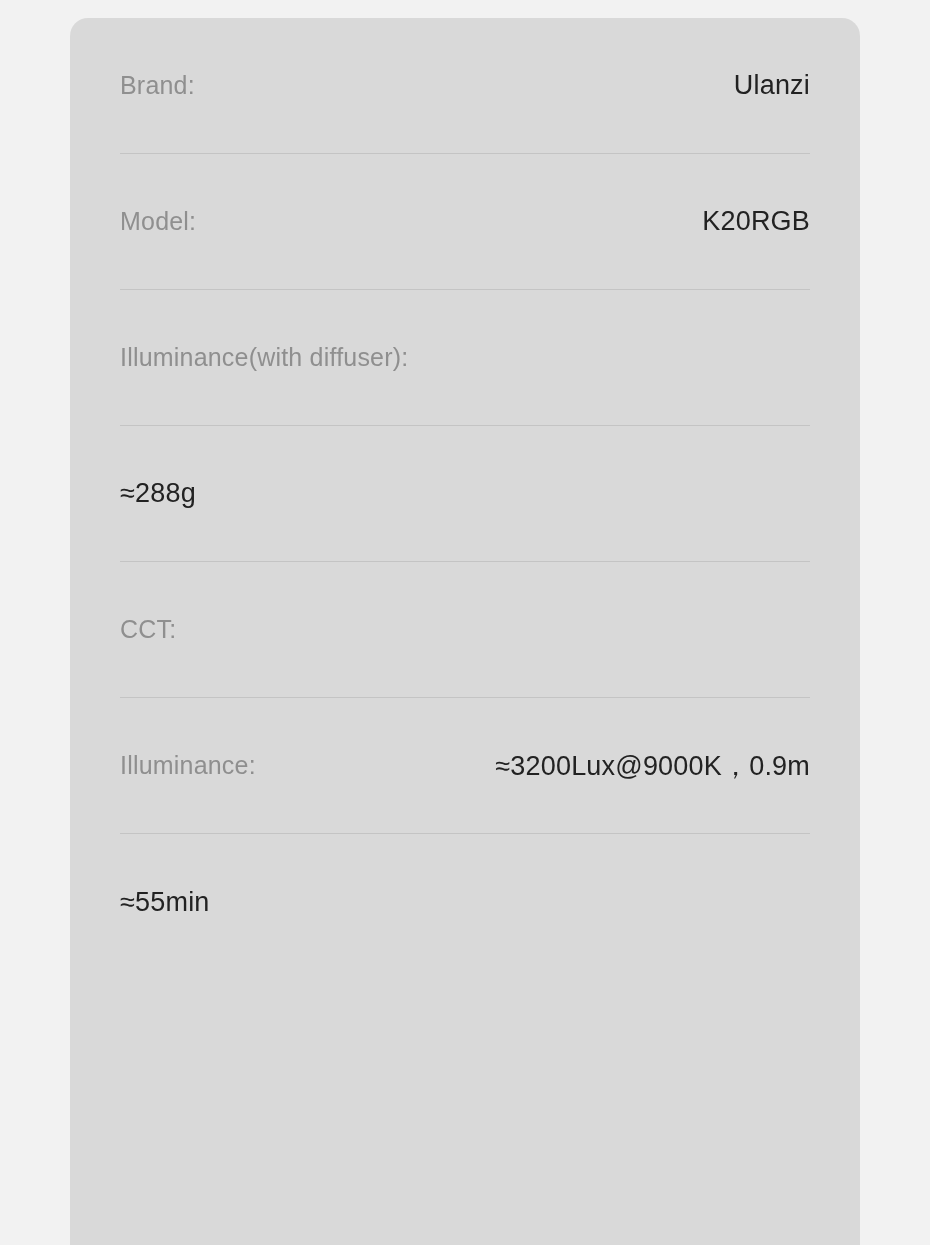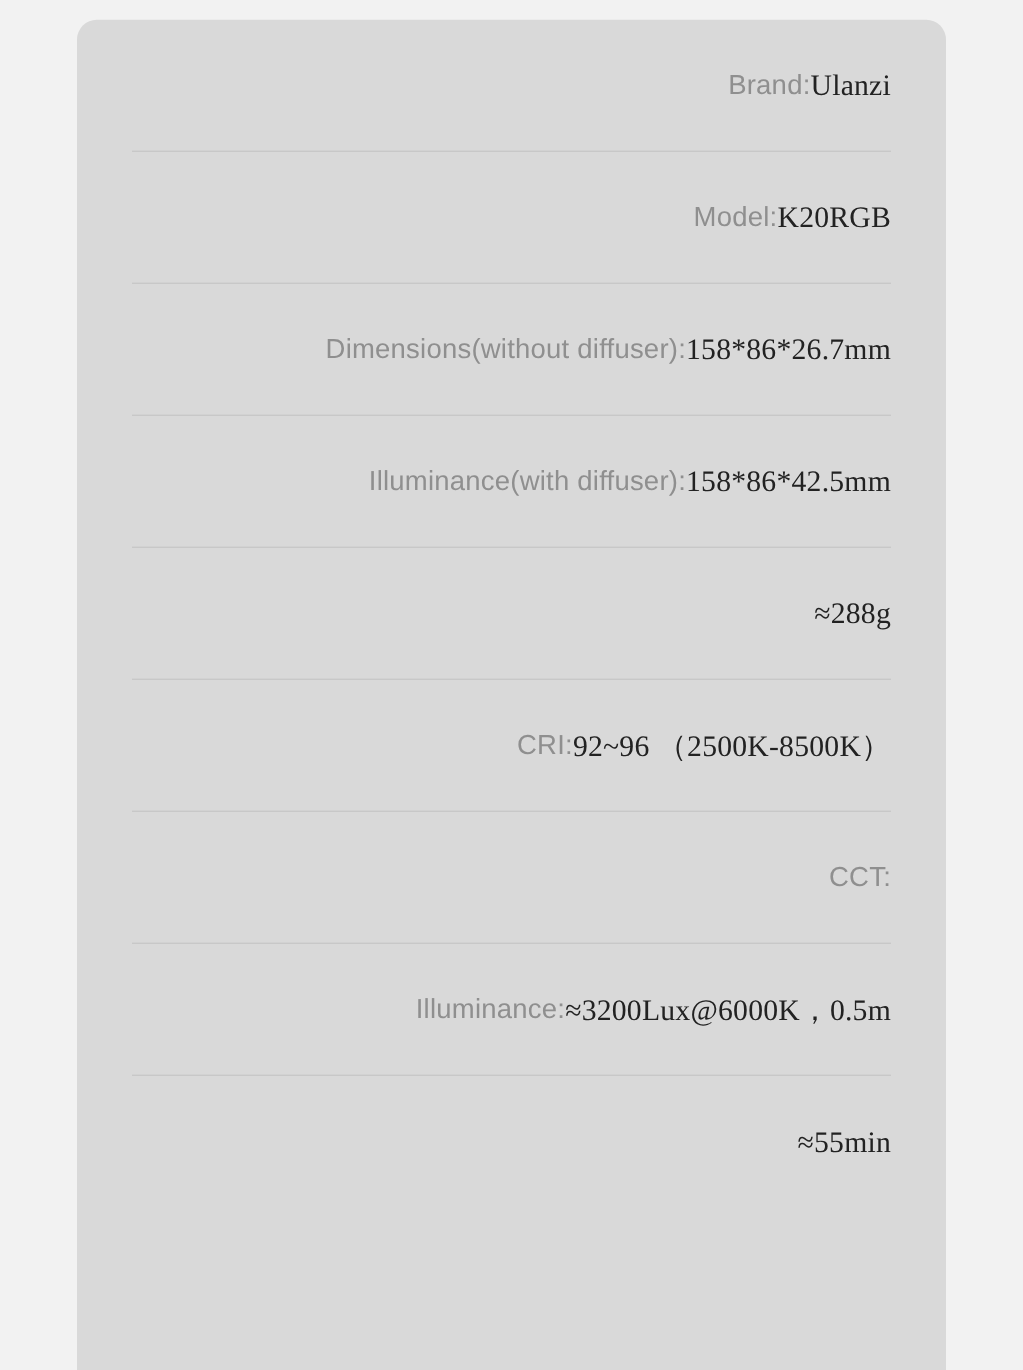--- a/index.html
+++ b/index.html
@@ -21,87 +21,77 @@
     height: 1245px;
     background: #d9d9d9;
     border-radius: 18px;
     box-sizing: border-box;
     padding: 0 50px;
     overflow: hidden;
   }
   .spec-row {
     display: flex;
     align-items: center;
-    justify-content: flex-end;
-    height: 120px;
+    justify-content: space-between;
+    height: 136px;
     border-bottom: 1px solid #c4c4c4;
     box-sizing: border-box;
   }
   .spec-row:last-child {
     border-bottom: none;
   }
   .spec-label {
     color: #8f8f8f;
     font-size: 25px;
     letter-spacing: 0.2px;
     white-space: nowrap;
     font-weight: 400;
   }
   .spec-value {
     color: #222222;
     font-size: 27px;
     letter-spacing: 0.2px;
     white-space: nowrap;
     text-align: right;
     font-weight: 400;
-    font-family: Liberation Serif, serif;
   }
 </style>
 </head>
 <body>
 
 <div class="spec-card">
 
   <div class="spec-row">
     <span class="spec-label">Brand:</span>
     <span class="spec-value">Ulanzi</span>
   </div>
 
   <div class="spec-row">
     <span class="spec-label">Model:</span>
     <span class="spec-value">K20RGB</span>
   </div>
 
-  <div class="spec-row">
-    <span class="spec-label">Dimensions(without diffuser):</span>
-    <span class="spec-value">158*86*26.7mm</span>
-  </div>
 
   <div class="spec-row">
     <span class="spec-label">Illuminance(with diffuser):</span>
-    <span class="spec-value">158*86*42.5mm</span>
   </div>
 
 
   <div class="spec-row">
     <span class="spec-value">≈288g</span>
   </div>
 
-  <div class="spec-row">
-    <span class="spec-label">CRI:</span>
-    <span class="spec-value">92~96 （2500K-8500K）</span>
-  </div>
 
   <div class="spec-row">
     <span class="spec-label">CCT:</span>
   </div>
 
 
   <div class="spec-row">
     <span class="spec-label">Illuminance:</span>
-    <span class="spec-value">≈3200Lux@6000K，0.5m</span>
+    <span class="spec-value">≈3200Lux@9000K，0.9m</span>
   </div>
 
   <div class="spec-row">
     <span class="spec-value">≈55min</span>
   </div>
 
 </div>
 
 </body></html>

